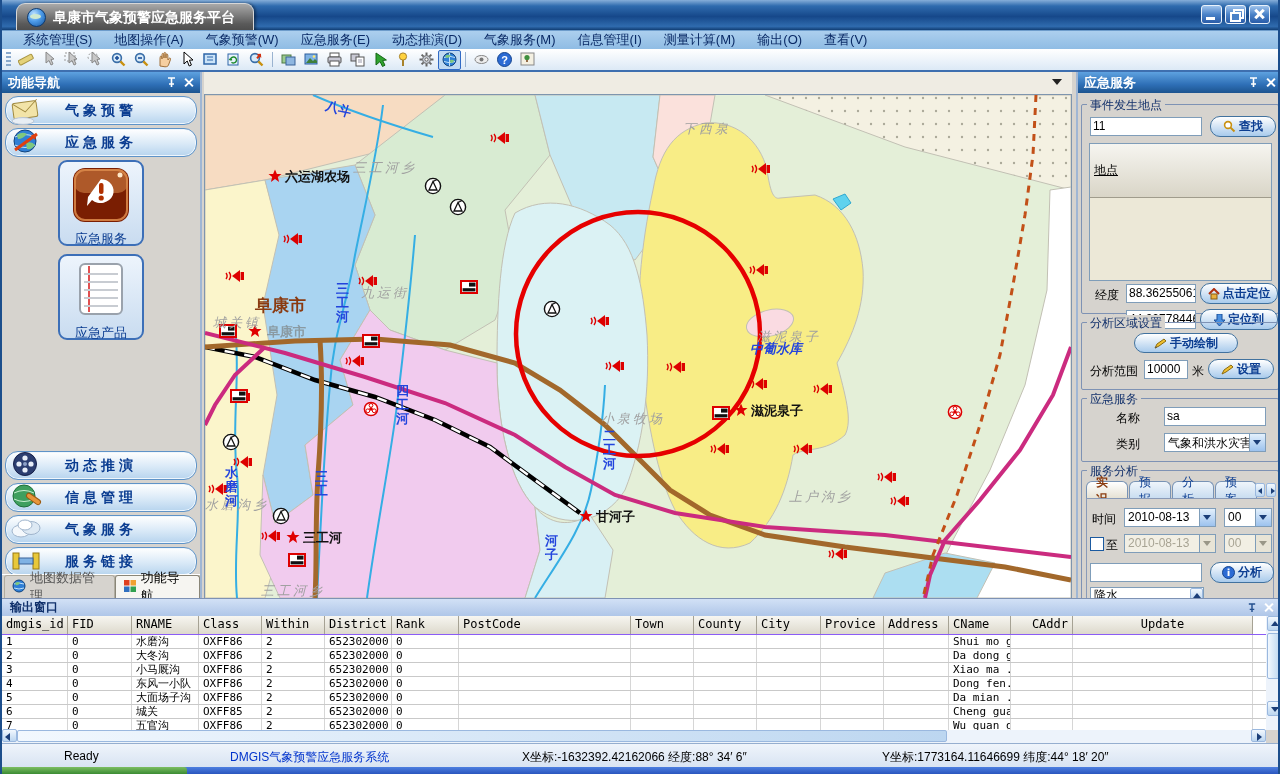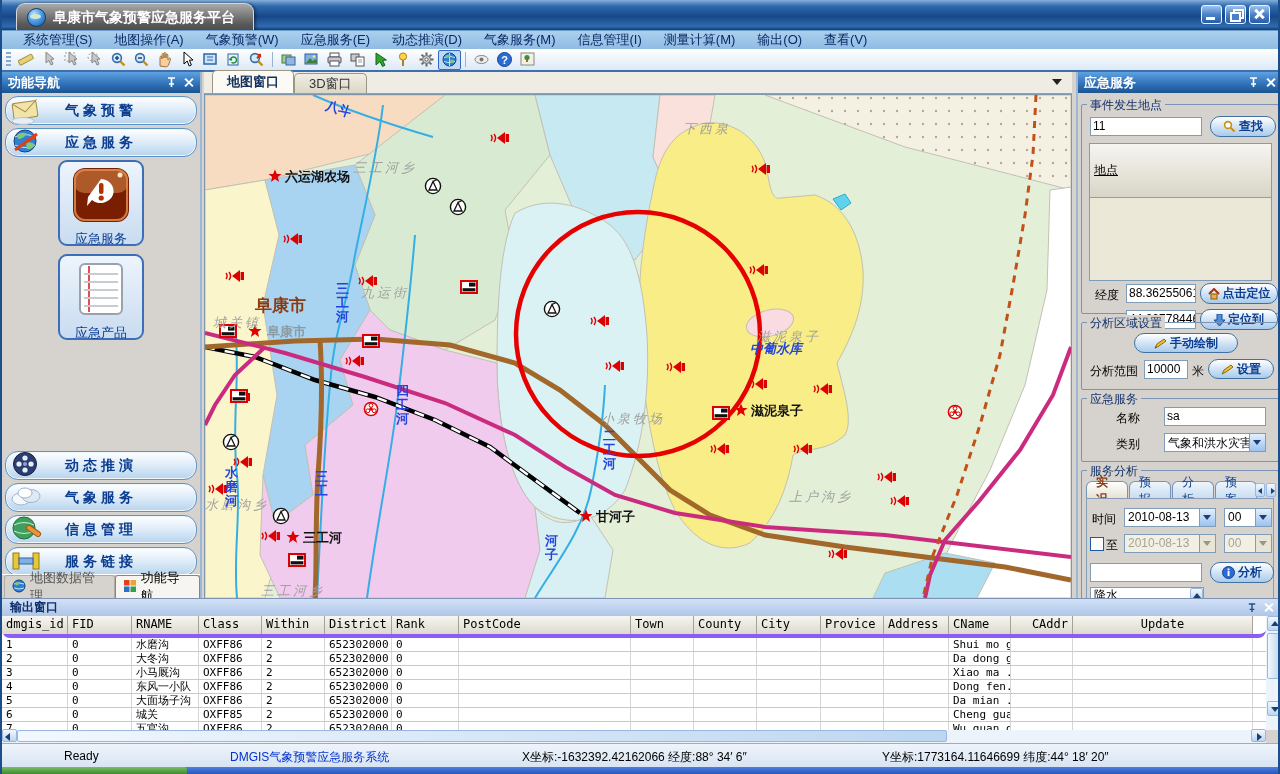--- a/index.html
+++ b/index.html
@@ -116,21 +116,21 @@
   .sb-track{position:absolute;background:#EDF3FB;}
   .sb-thumb{position:absolute;border:1px solid #9AB8DF;border-radius:2px;
     background:linear-gradient(90deg,#F2F8FE,#BCD6F0);box-sizing:border-box;}
   
   .output{position:absolute;left:0;top:598px;width:1280px;height:145px;background:#D6D3CE;border-top:1px solid #7E92B4;box-sizing:border-box;}
   .output-title{height:17px;background:linear-gradient(180deg,#D2E1F6,#AFC6E8);border-bottom:1px solid #8FA6C8;
     font-size:12px;font-weight:bold;color:#10306B;display:flex;align-items:center;justify-content:space-between;padding:0 8px;}
   .tbl{position:absolute;left:0;top:17px;right:16px;bottom:13px;background:#fff;overflow:hidden;
     font-family:"DejaVu Sans Mono","Liberation Mono",monospace;}
   .trow{display:flex;border-bottom:1px solid #C9C9C9;height:13px;}
-  .trow.hdr{height:18px;border-bottom:4px solid #8b5cf6;border-radius:8px;}
+  .trow.hdr{height:18px;border-bottom:1px solid #8b5cf6;}
   .tcell{flex:none;box-sizing:border-box;border-right:1px solid #D6D6D6;padding:0 4px;
     font-size:11px;line-height:13px;overflow:hidden;white-space:nowrap;}
   .trow.hdr .tcell{background:linear-gradient(180deg,#F7F6F1,#DDD9CC);border-right:1px solid #A6A294;
     font-size:12px;line-height:17px;}
   
   .statusbar{position:absolute;left:0;top:743px;width:1280px;height:24px;
     background:linear-gradient(180deg,#EFF4FB,#D7E3F2);border-top:1px solid #95AECF;font-size:12px;color:#000;}
   .statusbar span{position:absolute;top:5px;white-space:nowrap;}
   .taskbar{position:absolute;left:0;top:767px;width:1280px;height:7px;background:linear-gradient(180deg,#4D7FE0,#2A56BE);}
   .taskbar .start{position:absolute;left:0;top:0;width:185px;height:7px;
@@ -386,33 +386,33 @@
               <circle cx="16" cy="9" r="2.6" fill="#E8EEF8"></circle>
               <circle cx="16" cy="21" r="2.6" fill="#E8EEF8"></circle>
               <circle cx="10" cy="15" r="2.6" fill="#E8EEF8"></circle>
               <circle cx="22" cy="15" r="2.6" fill="#E8EEF8"></circle>
               <circle cx="16" cy="15" r="2" fill="#8FA2C8"></circle>
             </svg></span>
           <span>动态推演</span>
         </div>
         <div class="nav-pill">
           <span class="pill-icon"><svg width="36" height="33" viewBox="0 0 36 33">
+              <circle cx="15" cy="15" r="11" fill="#3F9F5F" stroke="#1E6E3A"></circle>
+              <path d="M5,12 Q15,7 25,12 M5,18 Q15,23 25,18" stroke="#C8EED0" fill="none"></path>
+              <rect x="16" y="14" width="16" height="5" rx="2.5" fill="#E8953A" stroke="#9A5A12" transform="rotate(35 22 18)"></rect>
+            </svg></span>
+          <span>信息管理</span>
+        </div>
+        <div class="nav-pill">
+          <span class="pill-icon"><svg width="36" height="33" viewBox="0 0 36 33">
               <ellipse cx="12" cy="18" rx="9" ry="6" fill="#F4F8FC" stroke="#9FB4CC"></ellipse>
               <ellipse cx="22" cy="15" rx="9" ry="6.5" fill="#DDE9F4" stroke="#9FB4CC"></ellipse>
               <ellipse cx="16" cy="12" rx="7" ry="5" fill="#FFFFFF" stroke="#9FB4CC"></ellipse>
             </svg></span>
           <span>气象服务</span>
-        </div>
-        <div class="nav-pill">
-          <span class="pill-icon"><svg width="36" height="33" viewBox="0 0 36 33">
-              <circle cx="15" cy="15" r="11" fill="#3F9F5F" stroke="#1E6E3A"></circle>
-              <path d="M5,12 Q15,7 25,12 M5,18 Q15,23 25,18" stroke="#C8EED0" fill="none"></path>
-              <rect x="16" y="14" width="16" height="5" rx="2.5" fill="#E8953A" stroke="#9A5A12" transform="rotate(35 22 18)"></rect>
-            </svg></span>
-          <span>信息管理</span>
         </div>
         <div class="nav-pill">
           <span class="pill-icon"><svg width="36" height="33" viewBox="0 0 36 33">
               <rect x="4" y="8" width="6" height="16" fill="#E8C83A" stroke="#9A7A12"></rect>
               <rect x="24" y="8" width="6" height="16" fill="#E8C83A" stroke="#9A7A12"></rect>
               <rect x="10" y="13" width="14" height="6" fill="#7FB2E4" stroke="#3A6398"></rect>
             </svg></span>
           <span>服务链接</span>
         </div>
       </div>
@@ -431,24 +431,20 @@
               <rect x="7.5" y="1" width="5.5" height="5.5" fill="#F0A030"></rect>
               <rect x="1" y="7.5" width="5.5" height="5.5" fill="#3070C0"></rect>
               <rect x="7.5" y="7.5" width="5.5" height="5.5" fill="#30A050"></rect>
             </svg></span>
           <span>功能导航</span>
         </div>
       </div>
   </div>
 
   <div class="map-area">
-    <div class="map-tabs">
-        <div class="map-tab active">地图窗口</div>
-        <div class="map-tab">3D窗口</div>
-      </div>
     <div class="map-dd"></div>
     <div class="map-canvas">
       <svg id="map-svg" width="866" height="503" viewBox="0 0 866 503">
         <defs>
           <pattern id="dots" width="13" height="13" patternUnits="userSpaceOnUse">
               <circle cx="3" cy="3" r="1.2" fill="#ABA99A"></circle>
             </pattern>
           <symbol id="sym-star" viewBox="-7 -7 14 14" width="14" height="14">
             <path d="M0,-6.5 L1.9,-2 L6.5,-2 L2.8,1 L4.1,6 L0,3 L-4.1,6 L-2.8,1 L-6.5,-2 L-1.9,-2 Z" fill="#E00000"></path>
           </symbol>

